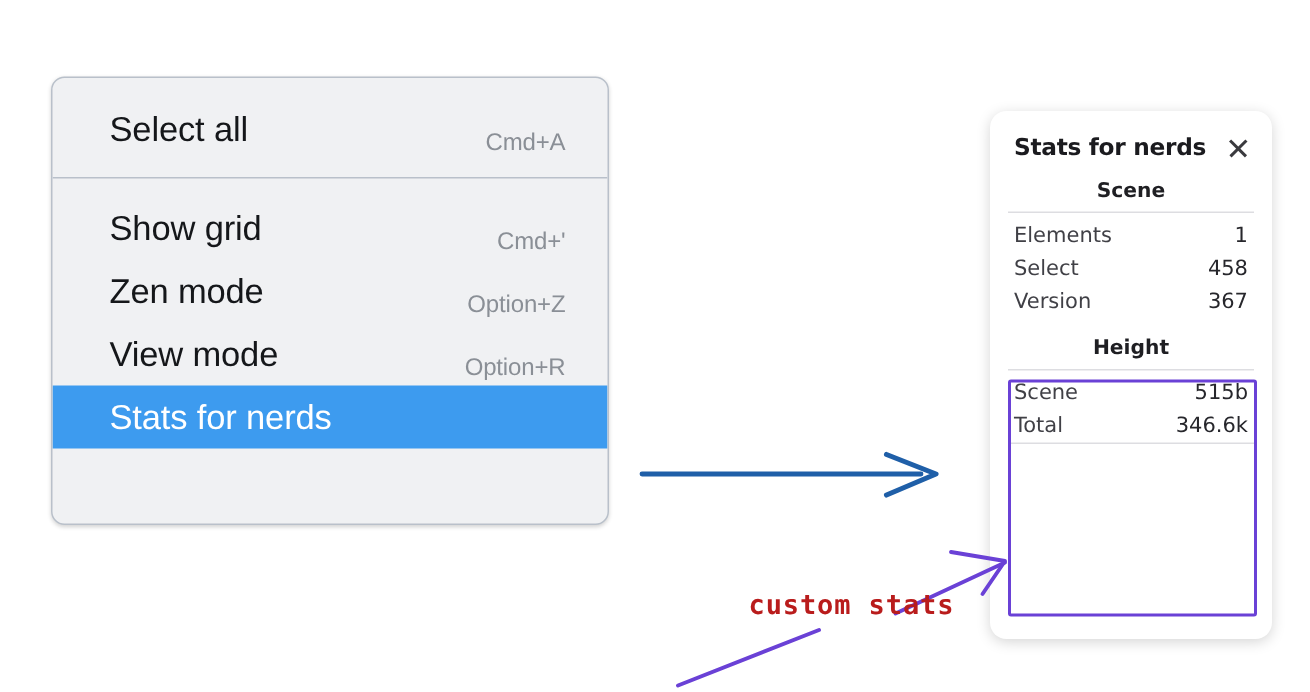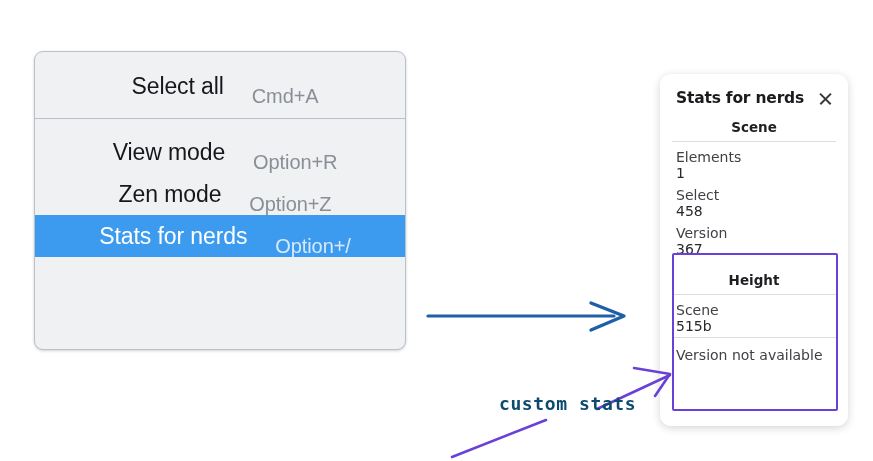--- a/index.html
+++ b/index.html
@@ -42,35 +42,35 @@
     padding-bottom: 10px;
   }
   .menu-separator {
     height: 1px;
     background: #b9c0ca;
     width: 100%;
   }
   .menu-item {
     display: flex;
     align-items: center;
-    justify-content: center;
+    justify-content: space-between;
     height: 42px;
     padding: 0 28px 0 38px;
     box-sizing: border-box;
     cursor: default;
     gap: 28px;
   }
   .menu-item .mi-label {
     font-size: 23px;
     color: #15171a;
     letter-spacing: -0.1px;
     white-space: nowrap;
   }
   .menu-item .mi-shortcut {
-    font-size: 20px;
+    font-size: 16px;
     color: #8a8f96;
     letter-spacing: -0.1px;
     white-space: nowrap;
     margin-top: 20px;
   }
   .menu-item.selected {
     background: #3d9bef;
   }
   .menu-item.selected .mi-label { color: #ffffff; }
   .menu-item.selected .mi-shortcut { color: #d6e9fb; }
@@ -136,21 +136,20 @@
     background: #dddde1;
     margin: 0 2px 4px 2px;
   }
   .sp-row {
     display: flex;
     justify-content: space-between;
     align-items: baseline;
     padding: 3px 6px 3px 6px;
     font-size: 14px;
     color: #404046;
-    flex-direction: column;
   }
   .sp-row .sp-val {
     color: #27272c;
   }
   .sp-plain {
     padding: 5px 6px 3px 6px;
     font-size: 14px;
     color: #404046;
     white-space: nowrap;
   }
@@ -176,51 +175,54 @@
     height: 461px;
     pointer-events: none;
   }
   #annotation-label {
     position: absolute;
     left: 499px;
     top: 393px;
     font-family: "DejaVu Sans Mono", monospace;
     font-size: 18px;
     font-weight: bold;
-    color: #0c4a6e;
+    color: #b91c1c;
     letter-spacing: 0.6px;
     white-space: nowrap;
   }
 </style>
 </head>
 <body>
 
 <div id="context-menu">
 
   <div class="menu-group group-top">
     <div class="menu-item">
       <span class="mi-label">Select all</span>
       <span class="mi-shortcut">Cmd+A</span>
     </div>
   </div>
 
   <div class="menu-separator"></div>
 
   <div class="menu-group group-bottom">
     <div class="menu-item">
+      <span class="mi-label">Show grid</span>
+      <span class="mi-shortcut">Cmd+'</span>
+    </div>
+    <div class="menu-item">
+      <span class="mi-label">Zen mode</span>
+      <span class="mi-shortcut">Option+Z</span>
+    </div>
+    <div class="menu-item">
       <span class="mi-label">View mode</span>
       <span class="mi-shortcut">Option+R</span>
     </div>
-    <div class="menu-item">
-      <span class="mi-label">Zen mode</span>
-      <span class="mi-shortcut">Option+Z</span>
-    </div>
     <div class="menu-item selected">
       <span class="mi-label">Stats for nerds</span>
-      <span class="mi-shortcut">Option+/</span>
     </div>
   </div>
 
 </div>
 
 <div id="stats-panel">
 
   <div class="sp-header">
     <span class="sp-title">Stats for nerds</span>
     <span class="sp-close"></span>
@@ -242,23 +244,26 @@
       <span class="sp-key">Version</span>
       <span class="sp-val">367</span>
     </div>
 
     <div class="sp-section-title">Height</div>
     <div class="sp-rule"></div>
     <div class="sp-row">
       <span class="sp-key">Scene</span>
       <span class="sp-val">515b</span>
     </div>
+    <div class="sp-row">
+      <span class="sp-key">Total</span>
+      <span class="sp-val">346.6k</span>
+    </div>
 
     <div class="sp-rule"></div>
-    <div class="sp-plain">Version not available</div>
 
   </div>
 </div>
 
 <div id="custom-stats-box"></div>
 
 <svg id="annotations" viewBox="0 0 873 461" width="873" height="461">
 
   <g>
     <line x1="428" y1="316" x2="614" y2="316" stroke="#1f5fa8" stroke-width="3.2" stroke-linecap="round"></line>

